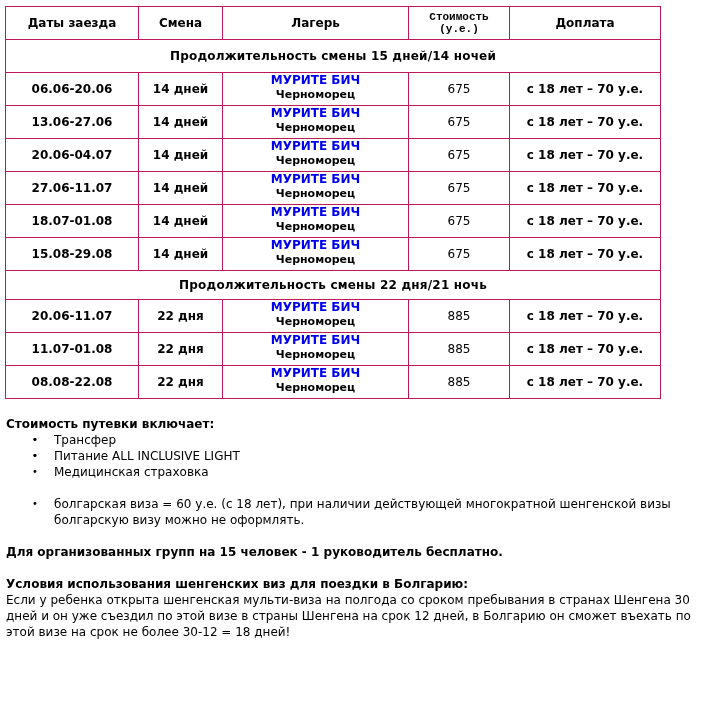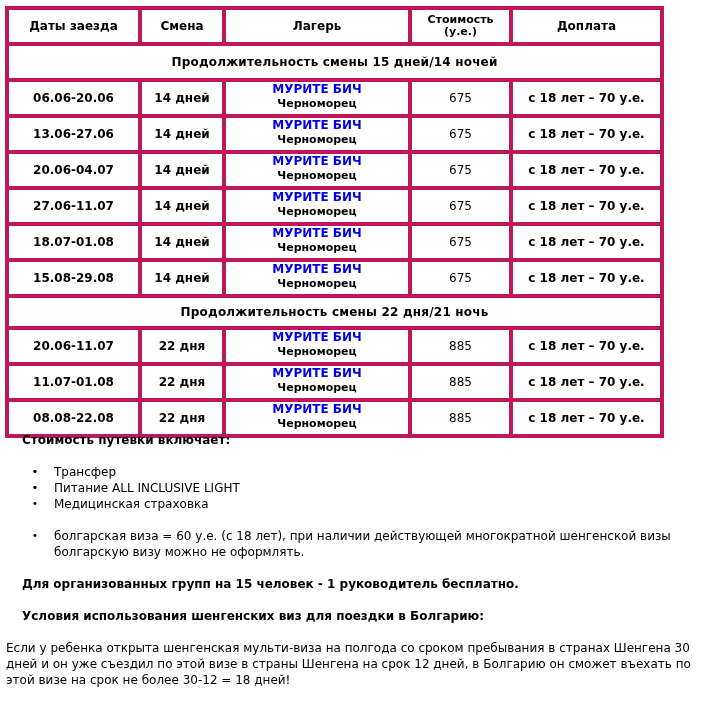--- a/index.html
+++ b/index.html
@@ -17,34 +17,35 @@
     }
     .tour-table {
       position: absolute;
       left: 5px;
       top: 6px;
       width: 656px;
       border-collapse: collapse;
       table-layout: fixed;
     }
     .tour-table td, .tour-table th {
-      border: 4px solid #be185d;
+      border: 1px solid #be185d;
       text-align: center;
       vertical-align: middle;
       padding: 0;
       font-size: 12px;
       font-weight: bold;
       line-height: 14px;
     }
     .tour-table th {
       height: 32px;
     }
     .tour-table th.price-head {
       line-height: 12px;
       font-size: 11px;
+      font-family: Liberation Mono, monospace;
     }
     .tour-table tr.section-row td {
       height: 32px;
       font-size: 12px;
       letter-spacing: 0.2px;
     }
     .tour-table tr.section-row.second td {
       height: 28px;
       text-align: center;
     }
@@ -79,21 +80,21 @@
     .content {
       position: absolute;
       left: 6px;
       top: 416px;
       width: 694px;
       font-size: 12px;
       line-height: 16px;
     }
     .content .heading {
       font-weight: bold;
-      margin: 16px;
+      margin: 0;
     }
     .content ul {
       margin: 0;
       padding: 0;
       list-style: none;
     }
     .content li {
       position: relative;
       padding-left: 48px;
       margin: 0;

